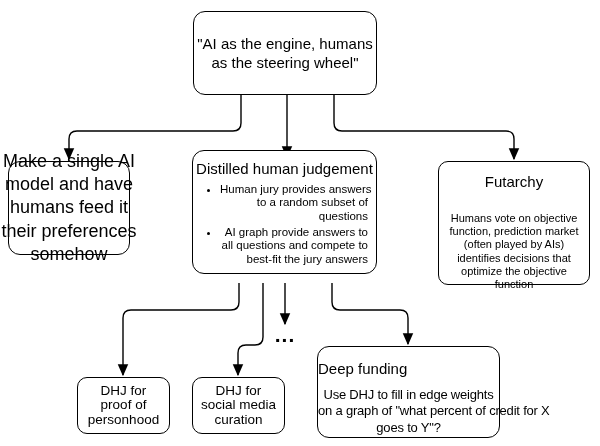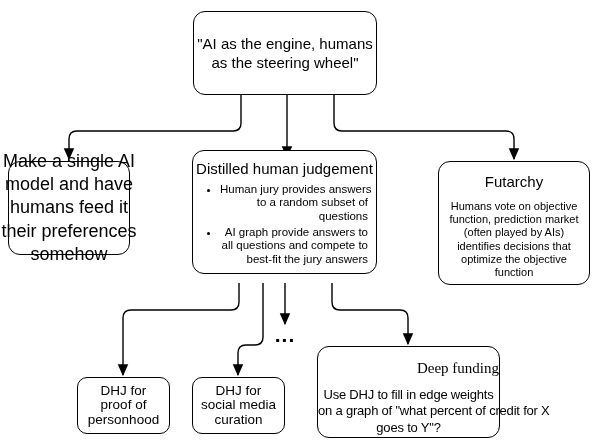--- a/index.html
+++ b/index.html
@@ -15,27 +15,27 @@
   .node .center-txt{
     width:100%;height:100%;display:flex;align-items:center;justify-content:center;
     text-align:center;white-space:pre;
   }
   .node-root{left:193px;top:11px;width:184px;height:84px;font-size:15px;line-height:1.27;}
   .node-single{left:8px;top:161px;width:122px;height:94px;font-size:18px;line-height:1.29;}
   .node-dhj{left:192px;top:150px;width:185px;height:124px;padding-top:9px;}
   .node-dhj .node-title{font-size:15px;text-align:center;white-space:pre;}
   .node-dhj ul{margin:6px 0 0 0;padding:0 8px 0 27px;font-size:11.5px;line-height:1.16;list-style:disc outside;}
   .node-dhj li{text-align:right;white-space:pre;margin-bottom:3px;}
-  .node-futarchy{left:438px;top:161px;width:152px;height:124px;padding-top:11px;}
+  .node-futarchy{left:438px;top:161px;width:152px;height:124px;padding-top:11px;border-radius:10px;}
   .node-futarchy .node-title{font-size:15px;text-align:center;white-space:pre;}
-  .node-futarchy .node-body{margin-top:10px;font-size:11px;line-height:1.2;text-align:center;white-space:pre;}
+  .node-futarchy .node-body{margin-top:22px;font-size:11px;line-height:1.2;text-align:center;white-space:pre;}
   .node-dhj1{left:77px;top:377px;width:93px;height:57px;font-size:13.5px;line-height:1.08;border-radius:10px;}
   .node-dhj2{left:192px;top:377px;width:93px;height:57px;font-size:13.5px;line-height:1.08;border-radius:10px;}
   .node-deep{left:317px;top:346px;width:183px;height:92px;padding-top:13px;}
-  .node-deep .node-title{font-size:15px;text-align:right;white-space:pre;font-family:Liberation Serif, serif;}
+  .node-deep .node-title{font-size:15px;text-align:left;white-space:pre;}
   .node-deep .node-body{margin-top:10px;font-size:13px;letter-spacing:-0.2px;line-height:1.25;text-align:center;white-space:pre;}
   .ellipsis{
     position:absolute;left:266px;top:330px;width:38px;height:16px;
     font-size:21px;font-weight:bold;line-height:10px;text-align:center;letter-spacing:1px;
   }
 </style>
 </head>
 <body>
 
 <div class="canvas">

